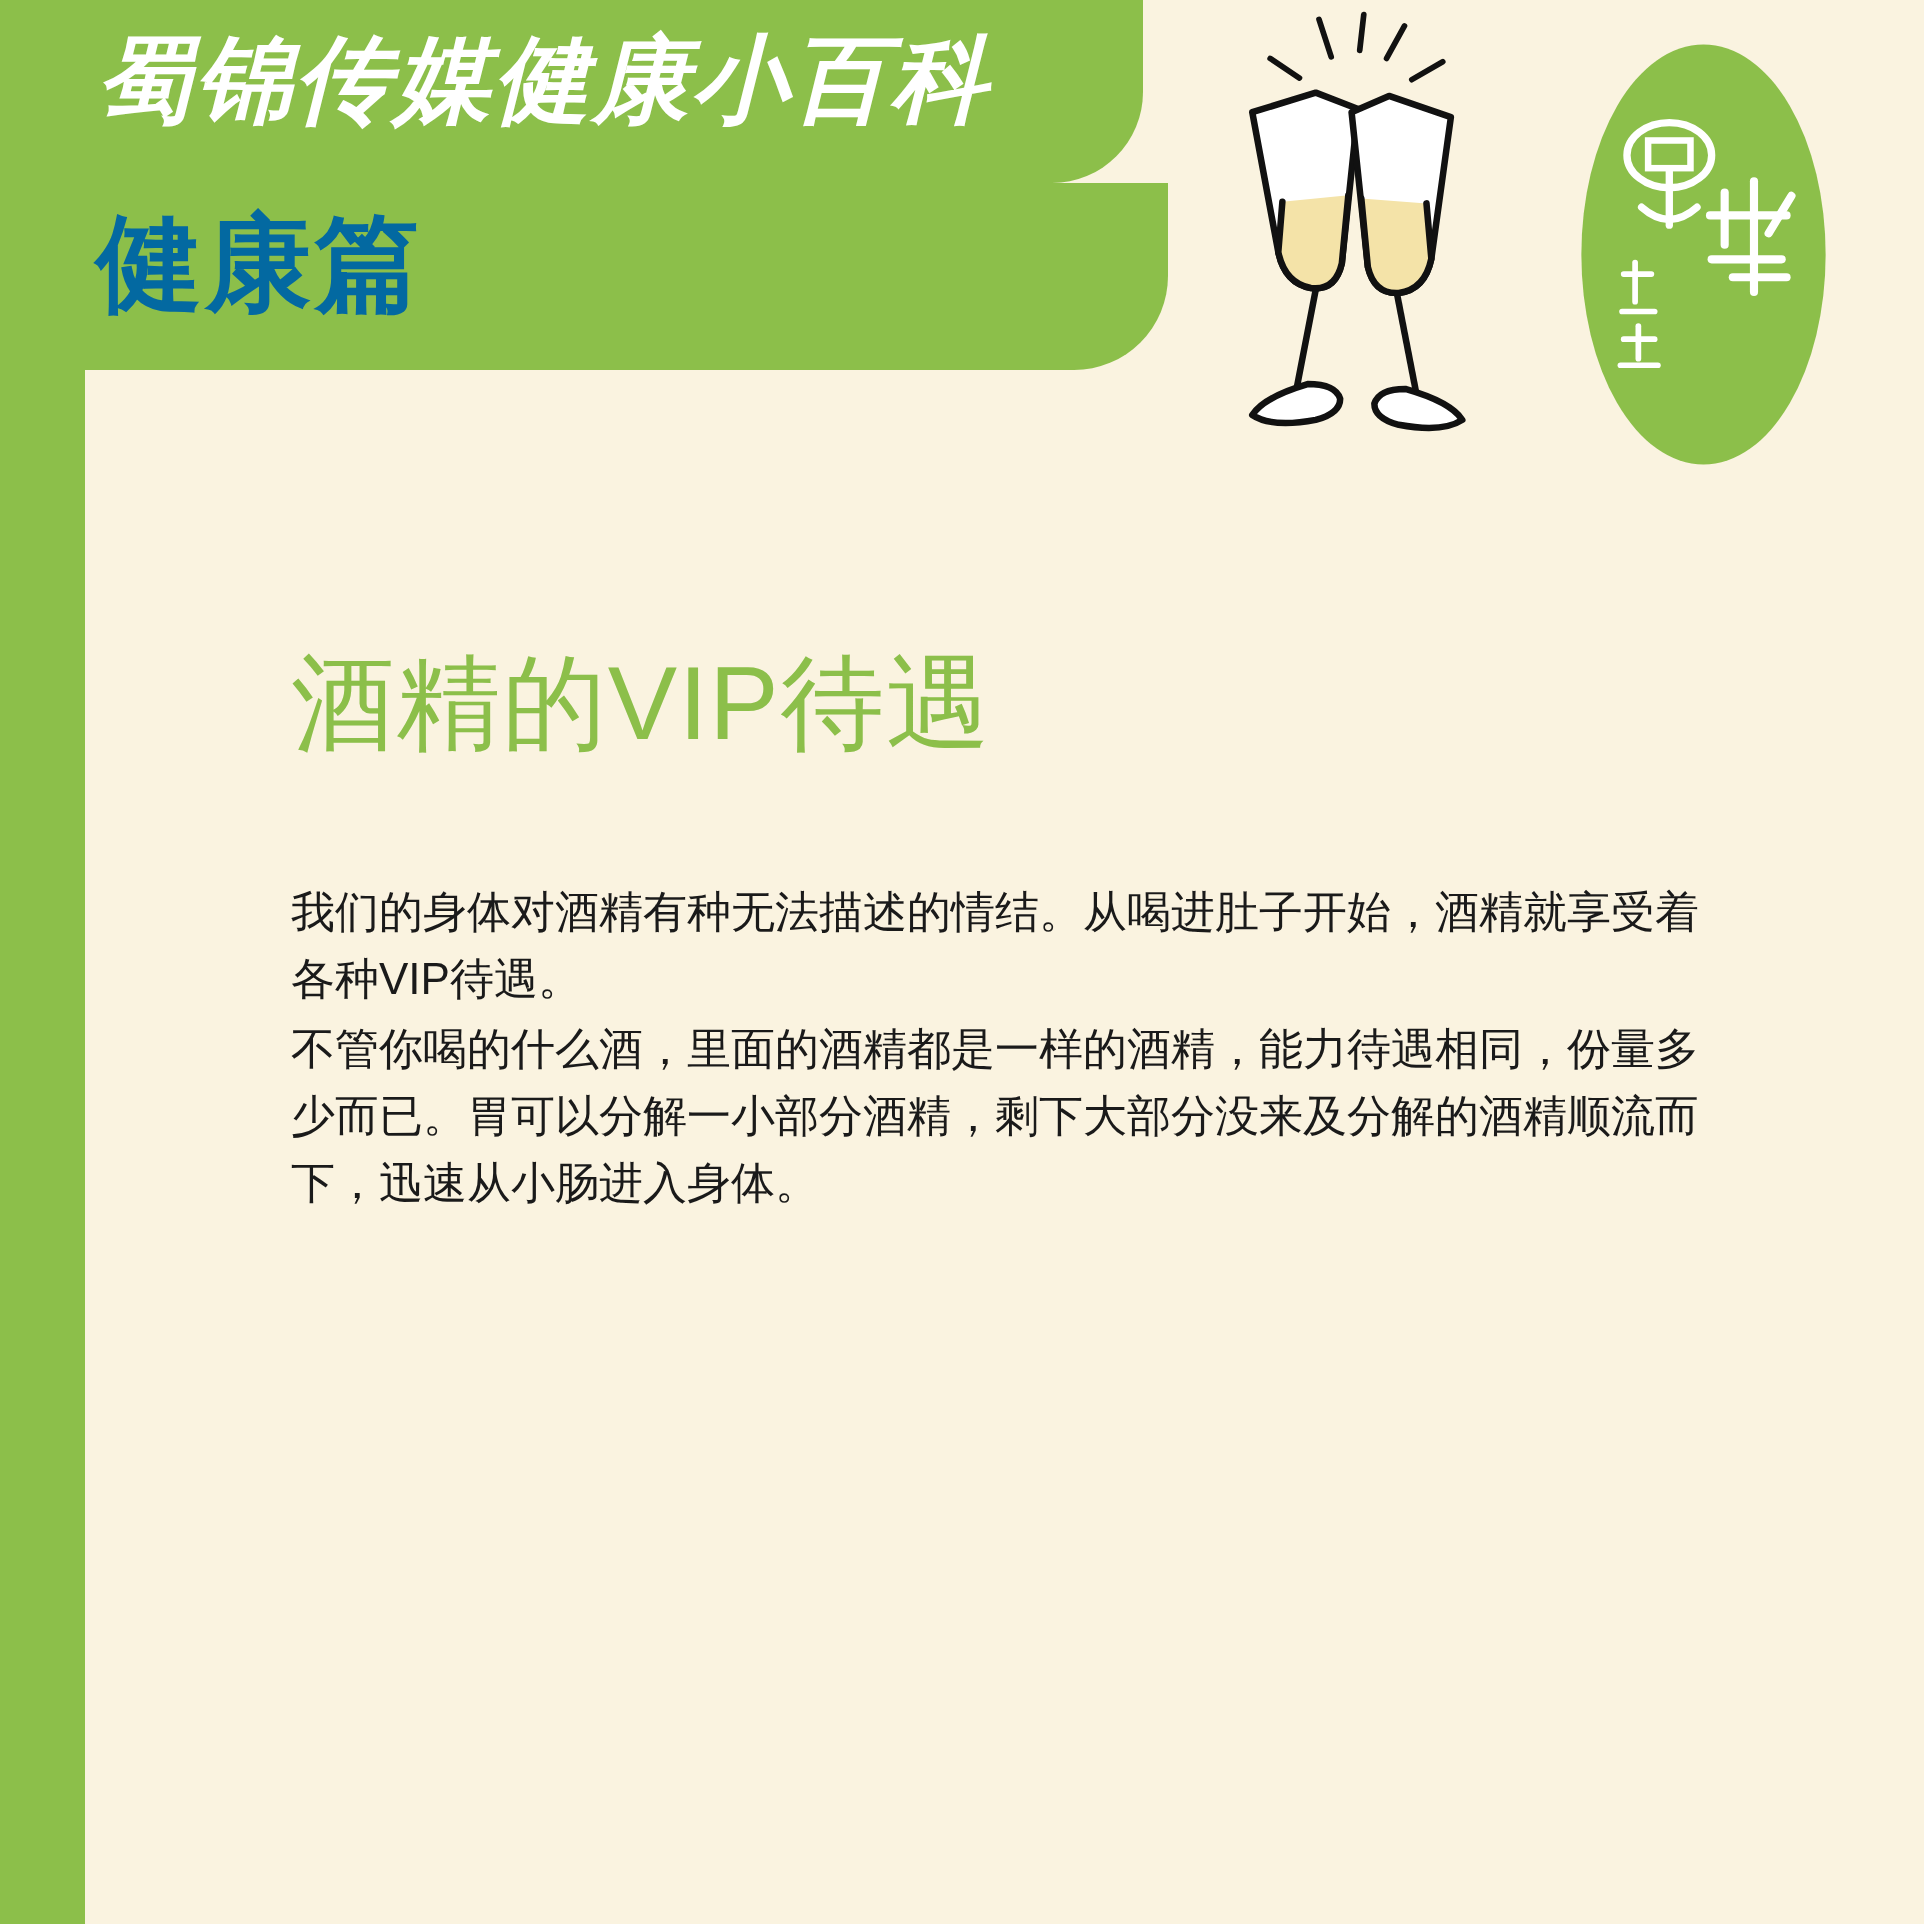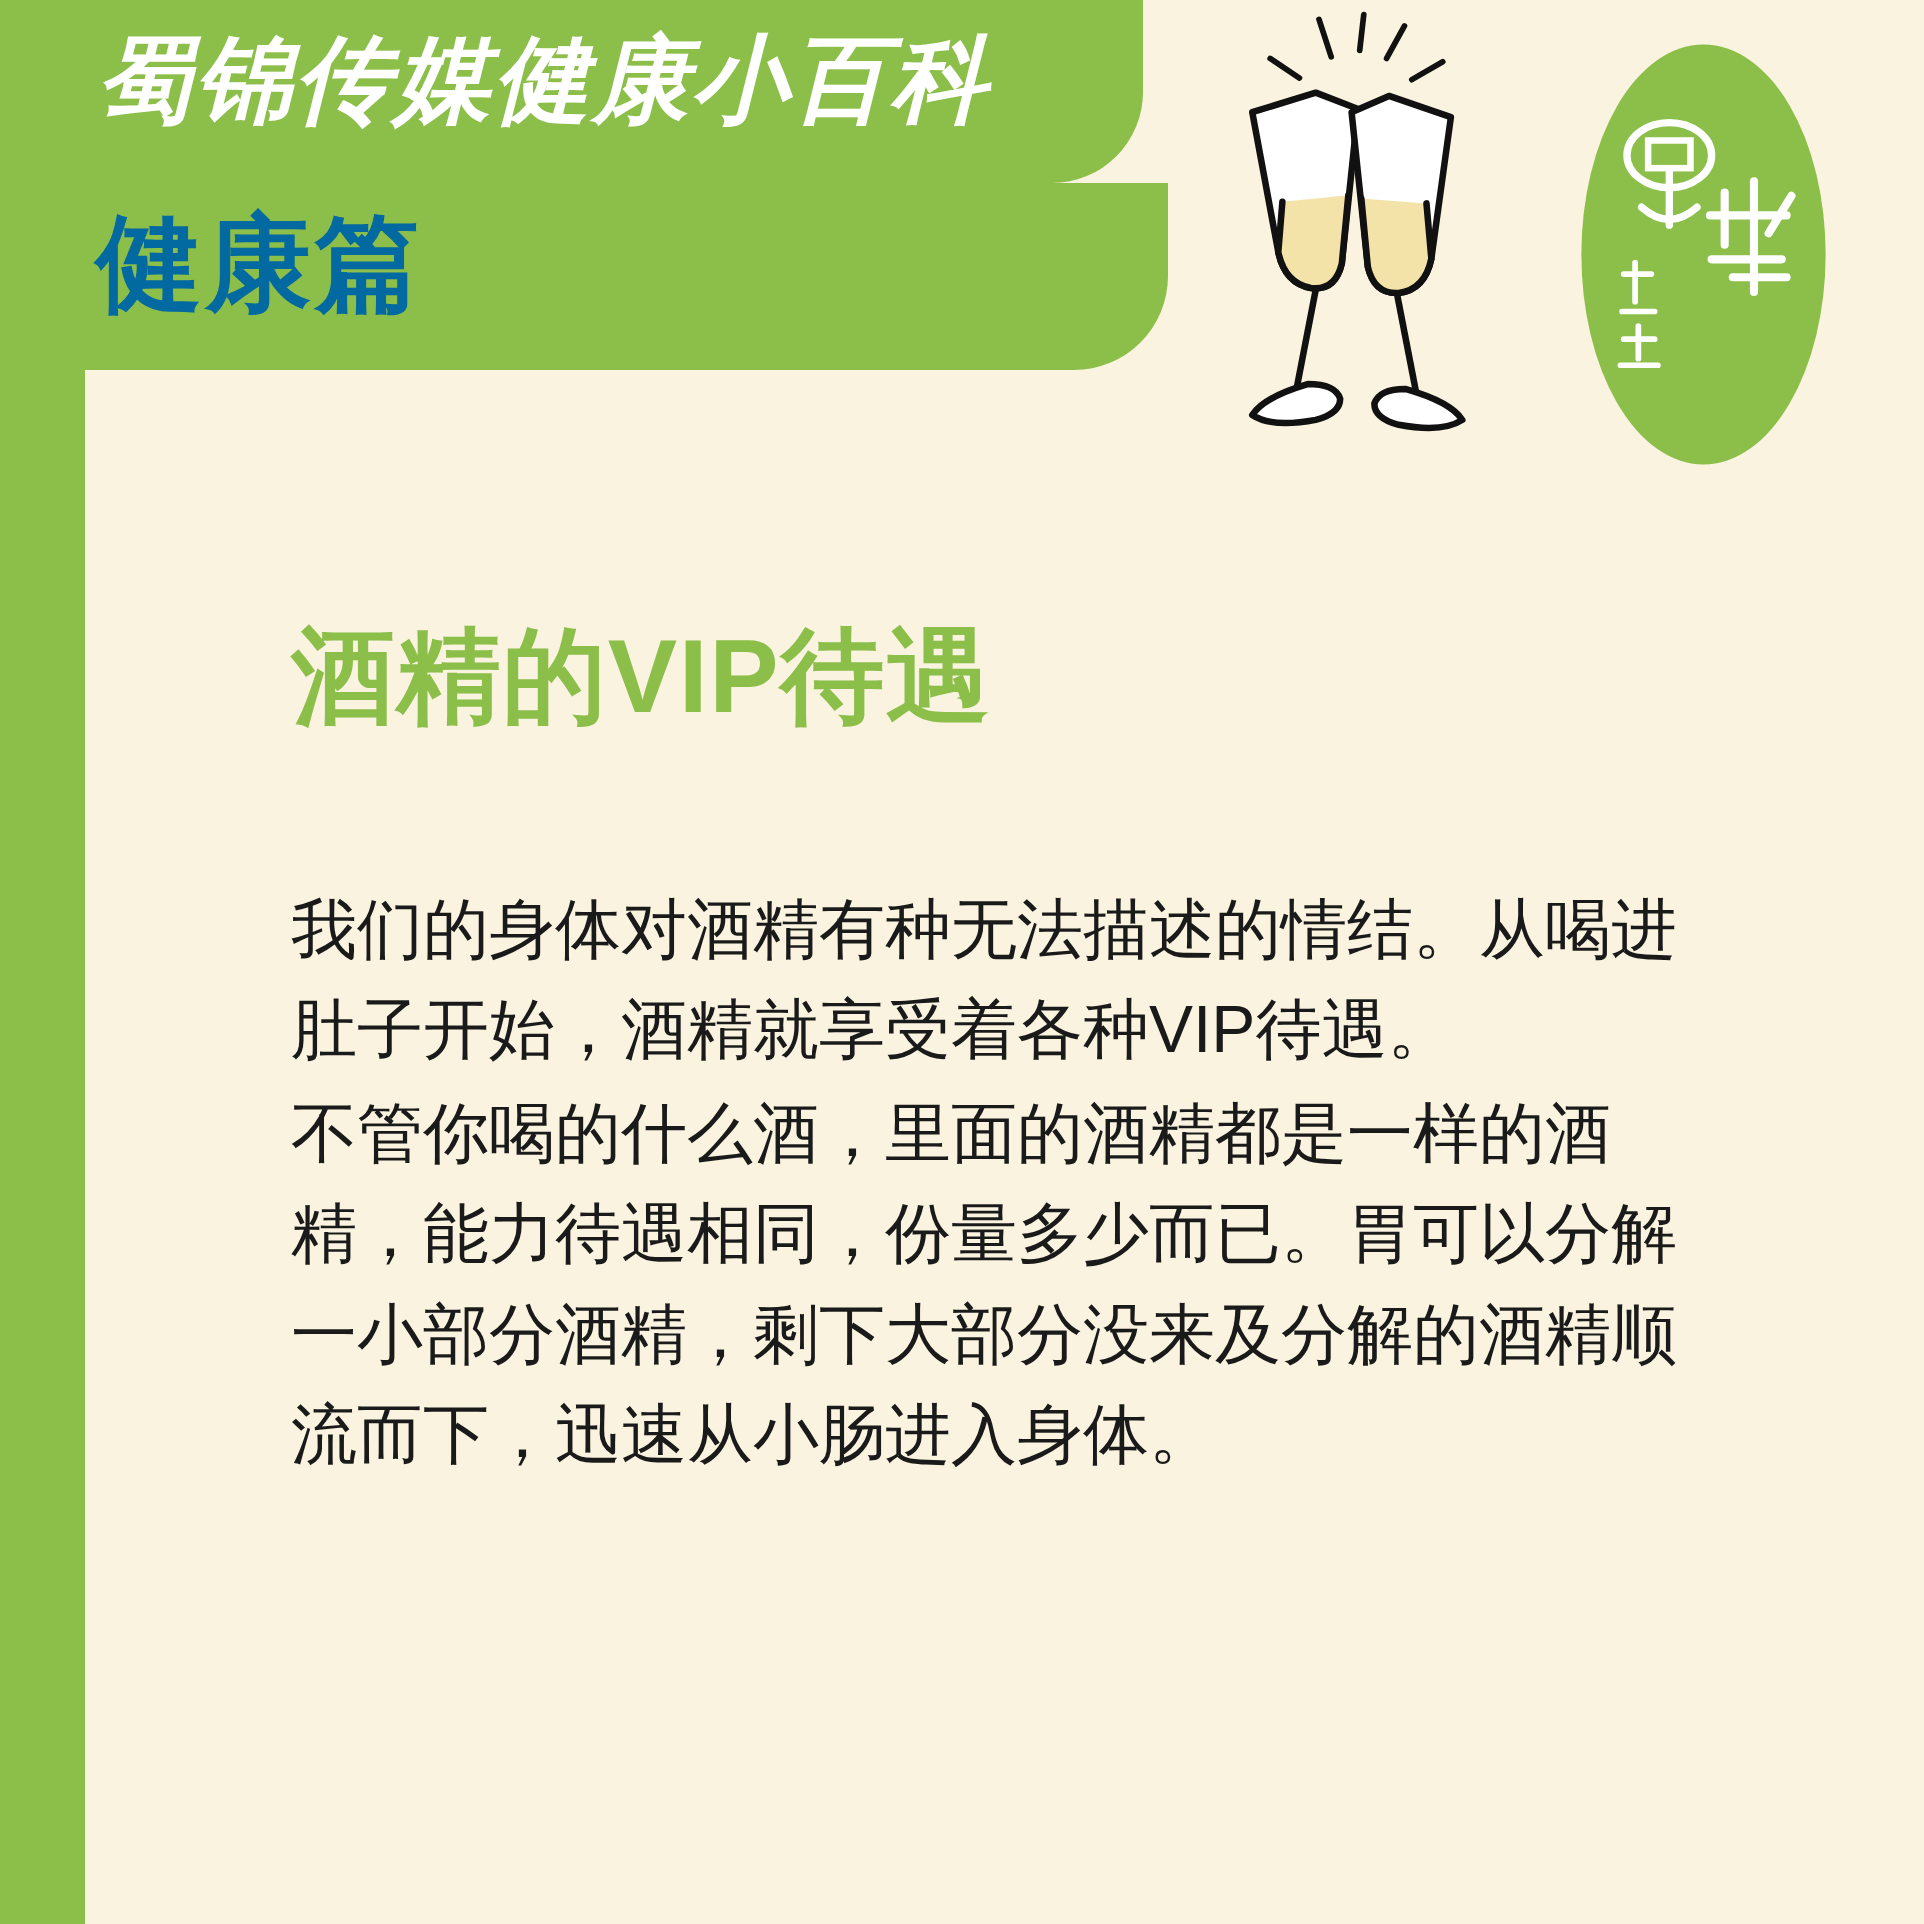--- a/index.html
+++ b/index.html
@@ -84,34 +84,34 @@
     right: 90px;
     top: 33px;
     width: 261px;
     height: 456px;
   }
 
   
   .article-title {
     position: absolute;
     left: 291px;
-    top: 619px;
+    top: 646px;
     font-size: 104px;
-    font-weight: bold;
+    font-weight: normal;
     color: #8cbf4a;
     letter-spacing: 1.6px;
     line-height: 1.1;
     white-space: nowrap;
   }
   .body-text {
     position: absolute;
     left: 291px;
     top: 879px;
     width: 1425px;
-    font-size: 66px;
+    font-size: 44px;
     line-height: 1.52;
     color: #1a1a1a;
     letter-spacing: 0px;
     text-align: left;
   }
   .body-text p {
     margin: 0 0 3.3px 0;
   }
 </style>
 </head>

